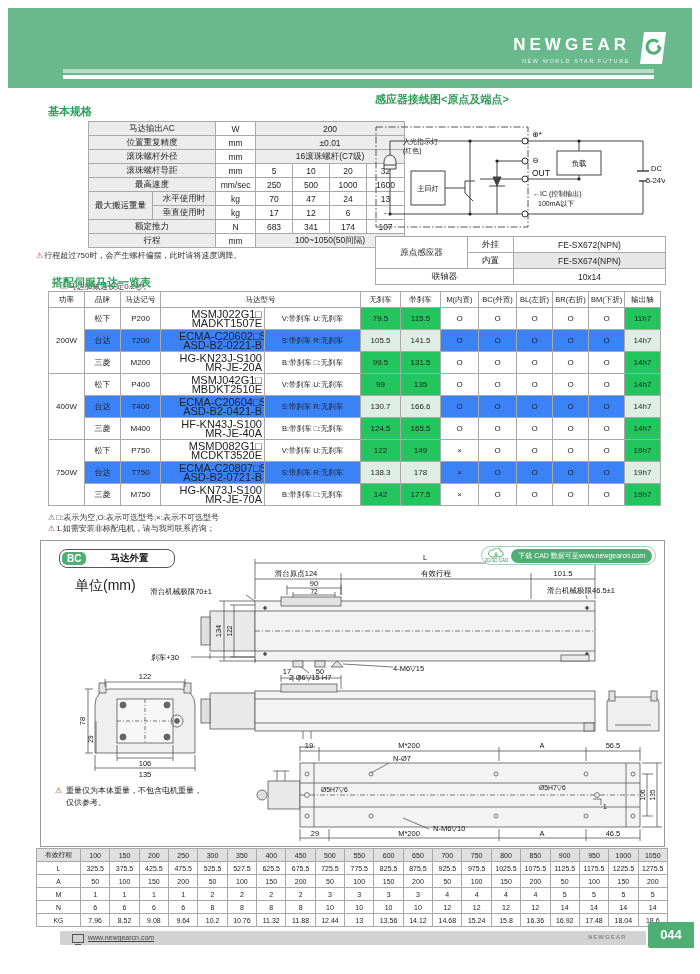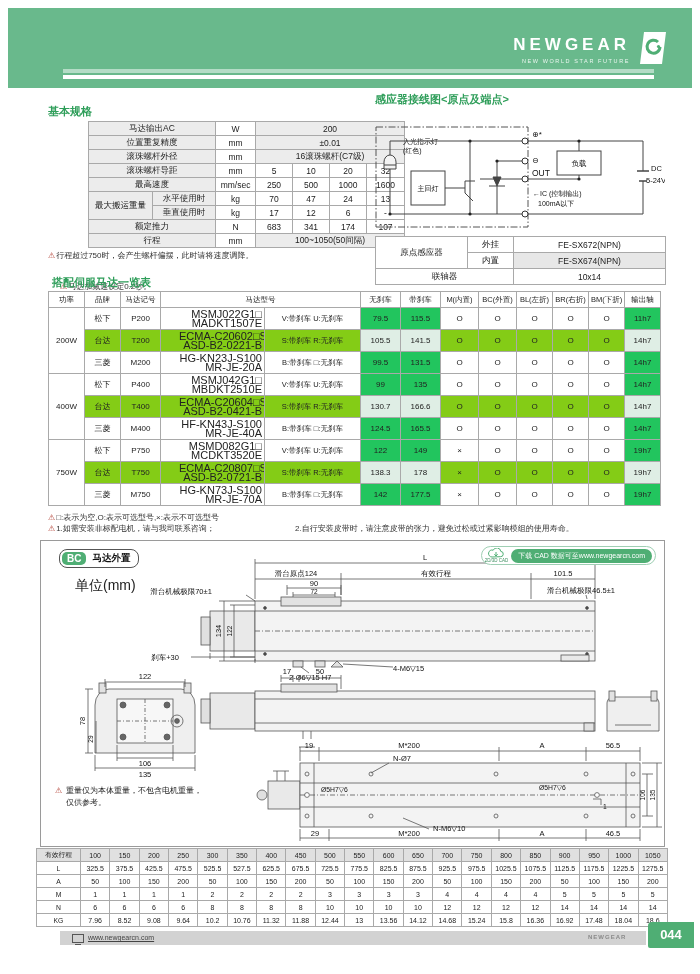--- a/index.html
+++ b/index.html
@@ -33,29 +33,29 @@
   .sensor-tbl{position:absolute;left:375px;top:236px;width:290px;font-size:8.5px;}
   .sensor-tbl td{height:15px;background:#fff;}
   .sensor-tbl td.shade{background:#e7e7e7;}
   
   .motor{position:absolute;left:48px;top:291px;width:612px;font-size:8px;}
   .motor th{height:15px;font-size:7.5px;background:#fff;}
   .motor td{height:21px;background:#fff;}
   .motor td.model{font-size:11px;text-align:right;padding-left:18px;line-height:9px;}
   .motor td.brake{font-size:7.5px;}
   .motor td.shade{background:#22c55e;}
-  .motor tr.tint td{background:#84cc16;}
+  .motor tr.tint td{background:#3b82f6;}
   .motor tr.tint td.shade{background:#dfeee5;}
   
   .bcbox{position:absolute;left:40px;top:540px;width:623px;height:305px;border:1px solid #9a9a9a;}
   .bc-badge{position:absolute;left:18px;top:8px;display:flex;align-items:center;
             border:1px solid #555;border-radius:8px;padding:2px;background:#fff;z-index:3;}
   .bc-chip{background:#4fae74;color:#fff;font-weight:bold;font-size:10px;border-radius:5px;
            padding:1px 5px;}
-  .bc-lbl{font-size:9.5px;font-weight:bold;padding:0 6px;color:#111;}
+  .bc-lbl{font-size:9.5px;font-weight:bold;padding:0 24px;color:#111;}
   .bc-unit{position:absolute;left:34px;top:36px;font-size:14px;color:#222;z-index:3;}
   .cadbtn{position:absolute;right:8px;top:5px;display:flex;align-items:center;gap:3px;
           border:1px solid #9fcfb4;border-radius:10px;padding:1px 3px;background:#fff;z-index:3;cursor:pointer;}
   .cad-cloud{display:flex;flex-direction:column;align-items:center;line-height:4px;}
   .cad-cloud-txt{font-size:4.5px;color:#3f8f61;margin-top:1px;}
   .cad-pill{background:#4fae74;color:#fff;font-size:7px;border-radius:8px;padding:2px 7px;}
   
   .stroke{position:absolute;left:36px;top:848px;width:632px;font-size:7px;}
   .stroke td{height:12px;background:#fff;padding:0 1px;}
   .stroke tr.hd td{background:#e0e0e0;}
@@ -164,21 +164,21 @@
           <td class="num">107</td>
         </tr>
     <tr>
           <td class="lbl" colspan="2">行程</td>
           <td class="unit">mm</td>
           <td class="merged" colspan="4">100~1050(50间隔)</td>
         </tr>
   </tbody>
     </table>
 
-  <div class="note" style="left:48px;top:250px;text-align:center;"><span class="warn">⚠</span><span>行程超过750时，会产生螺杆偏摆，此时请将速度调降。</span></div>
+  <div class="note" style="left:36px;top:250px;text-align:center;"><span class="warn">⚠</span><span>行程超过750时，会产生螺杆偏摆，此时请将速度调降。</span></div>
   <div class="note" style="left:60px;top:261px;margin-top:20px;"><span class="warn">⚠</span><span>马达加减速设定0.2秒。</span></div>
 
   <div class="sec-title" style="left:375px;top:92px;">感应器接线图&lt;原点及端点&gt;</div>
 
   <svg style="position:absolute;left:375px;top:119px;" width="290" height="114" viewBox="0 0 290 114">
     <rect x="1" y="8" width="152" height="100" fill="none" stroke="#555" stroke-width="1" stroke-dasharray="7 2 1.5 2"></rect>
 
     <path d="M9,50 v-7 a6,7 0 0 1 12,0 v7 z" fill="#f4f4f4" stroke="#444"></path>
     <line x1="9" y1="46" x2="21" y2="46" stroke="#444"></line>
     <text x="28" y="25" font-size="7" fill="#111">入光指示灯</text>
@@ -402,21 +402,20 @@
           <td>O</td>
           <td>O</td>
           <td>O</td>
           <td class="shade">19h7</td>
         </tr>
       </tbody>
   </table>
 
   <div class="note" style="left:48px;top:512px;"><span class="warn">⚠</span><span>□:表示为空,O:表示可选型号,×:表示不可选型号</span></div>
   <div class="note" style="left:48px;top:523px;"><span class="warn">⚠</span><span>1.如需安装非标配电机，请与我司联系咨询；</span></div>
-  <div class="note" style="left:295px;top:523px;"><span>2.自行安装皮带时，请注意皮带的张力，避免过松或过紧影响模组的使用寿命。</span></div>
 
   <div class="bcbox">
     <div class="bc-badge">
       <span class="bc-chip">BC</span>
       <span class="bc-lbl">马达外置</span>
     </div>
     <div class="bc-unit">单位(mm)</div>
     <div class="cadbtn">
       <span class="cad-cloud">
         <svg width="16" height="10" viewBox="0 0 16 10">

